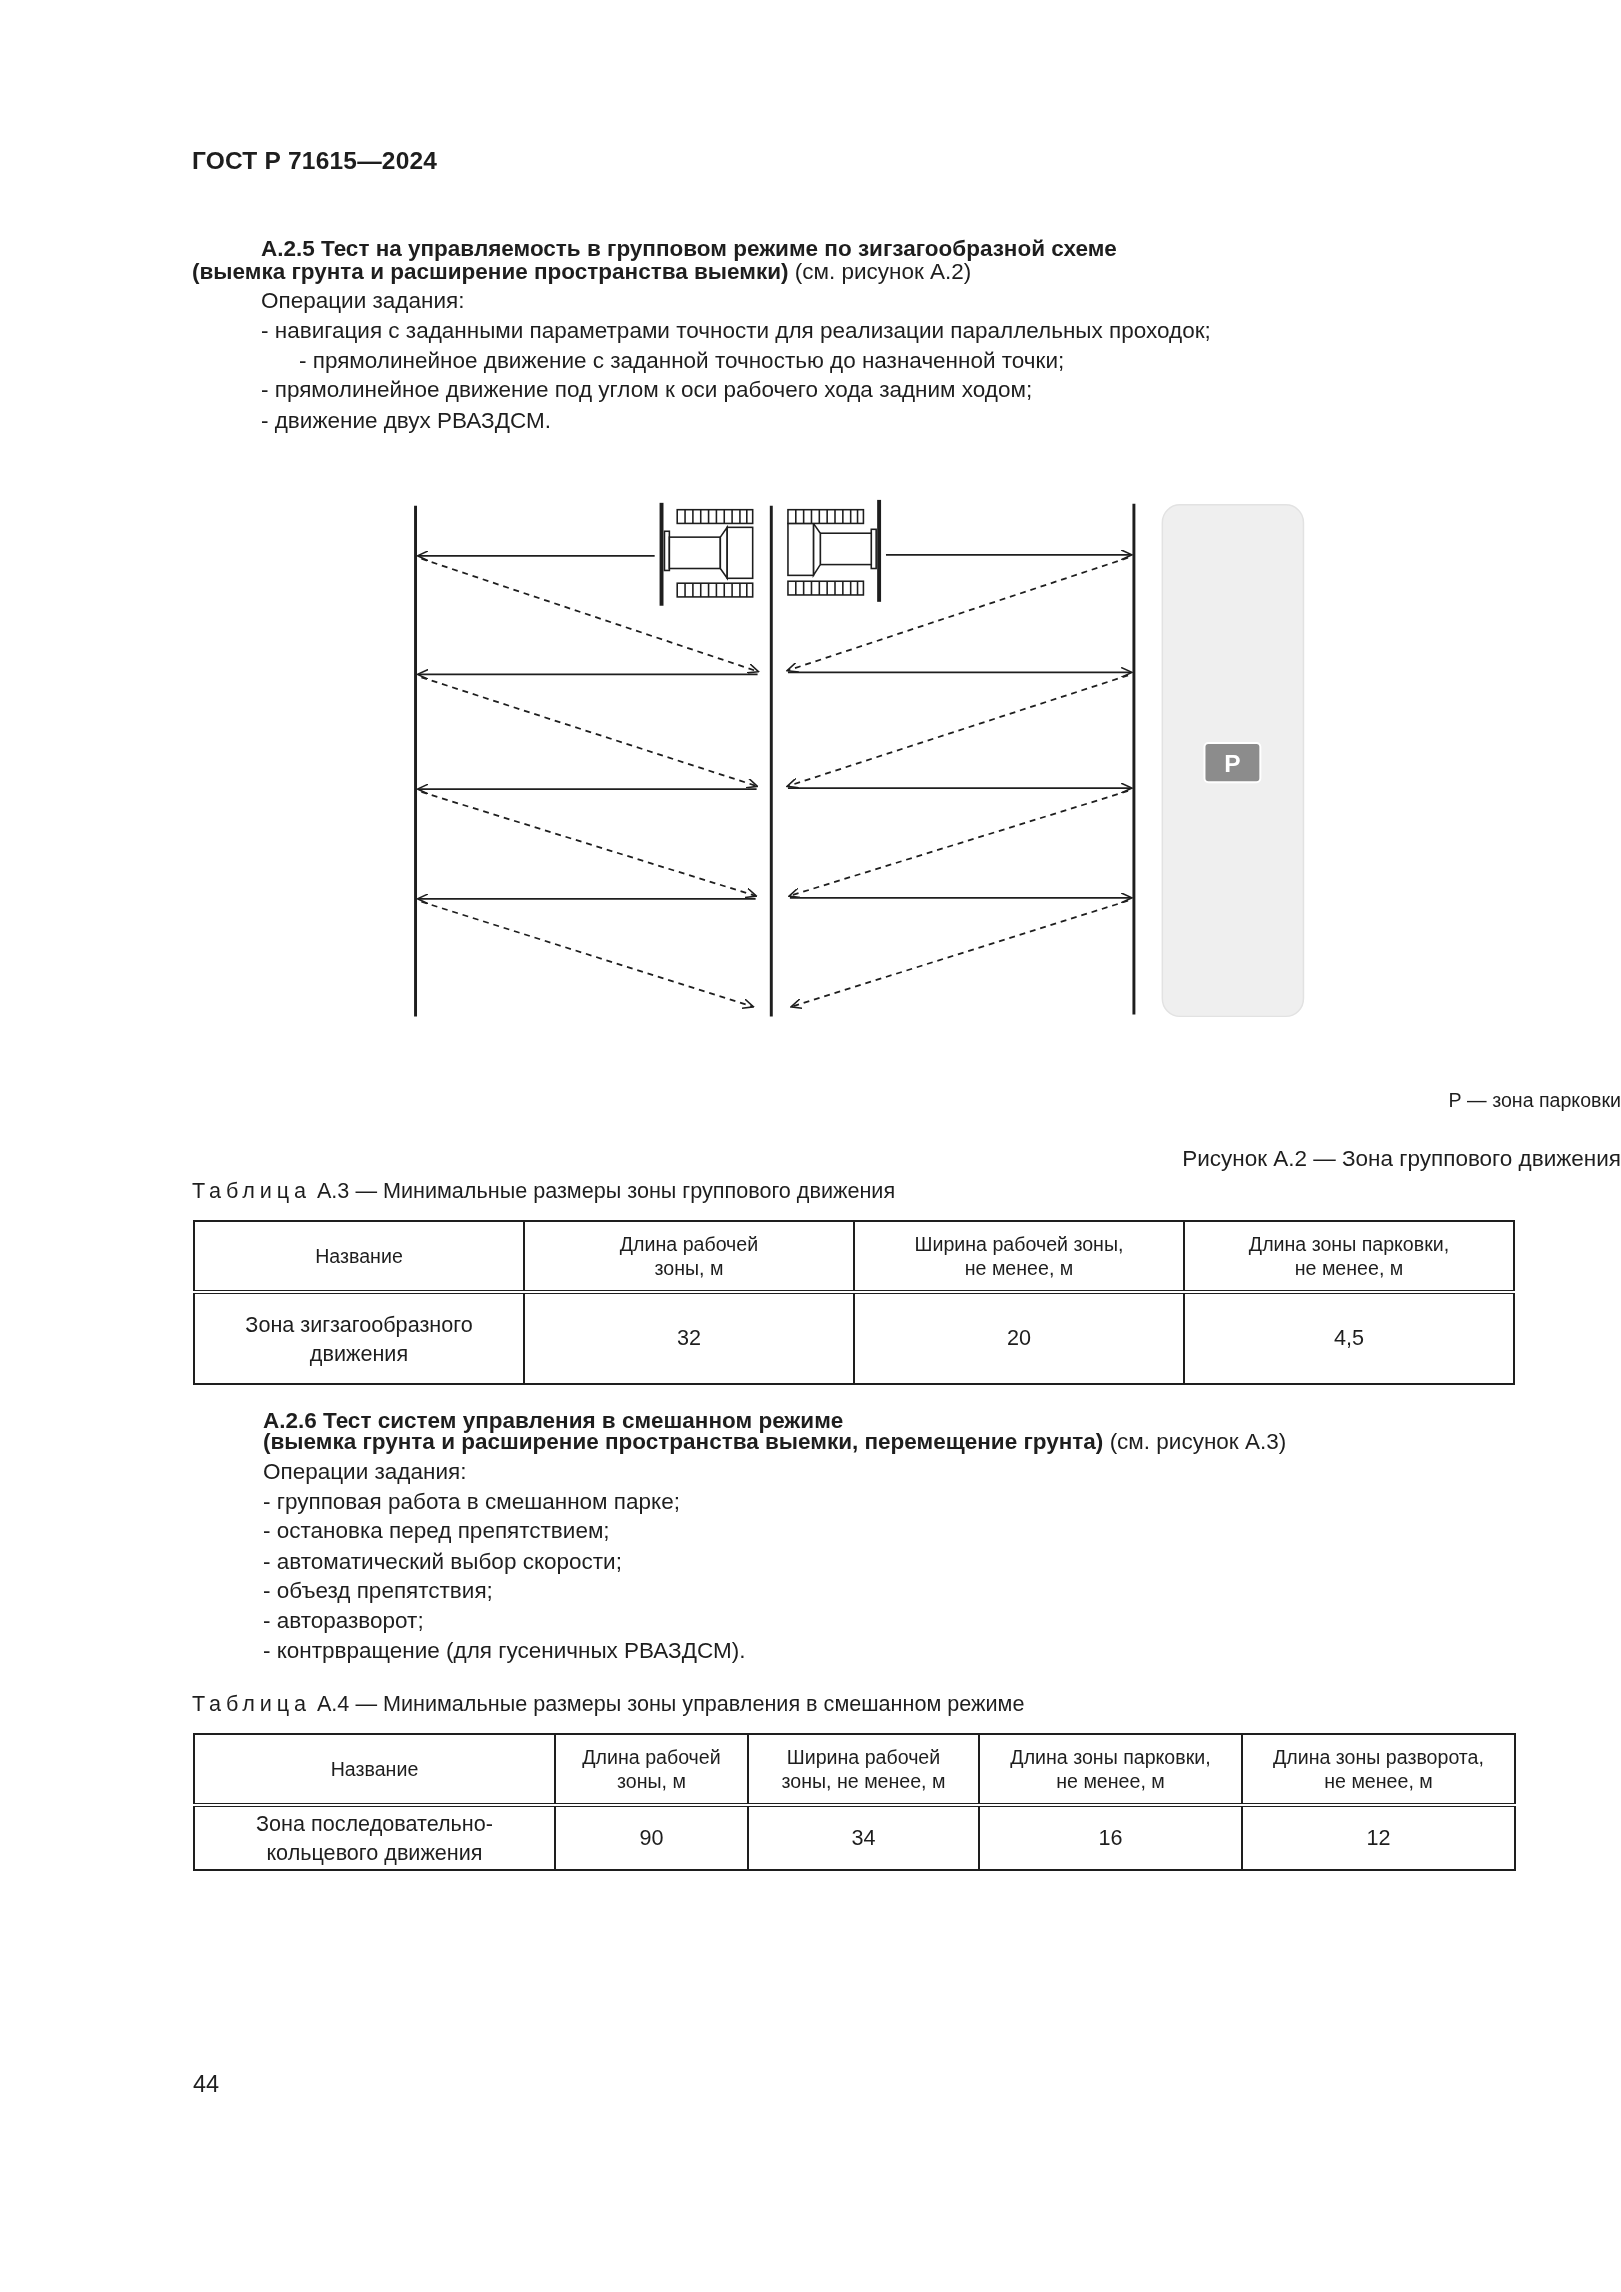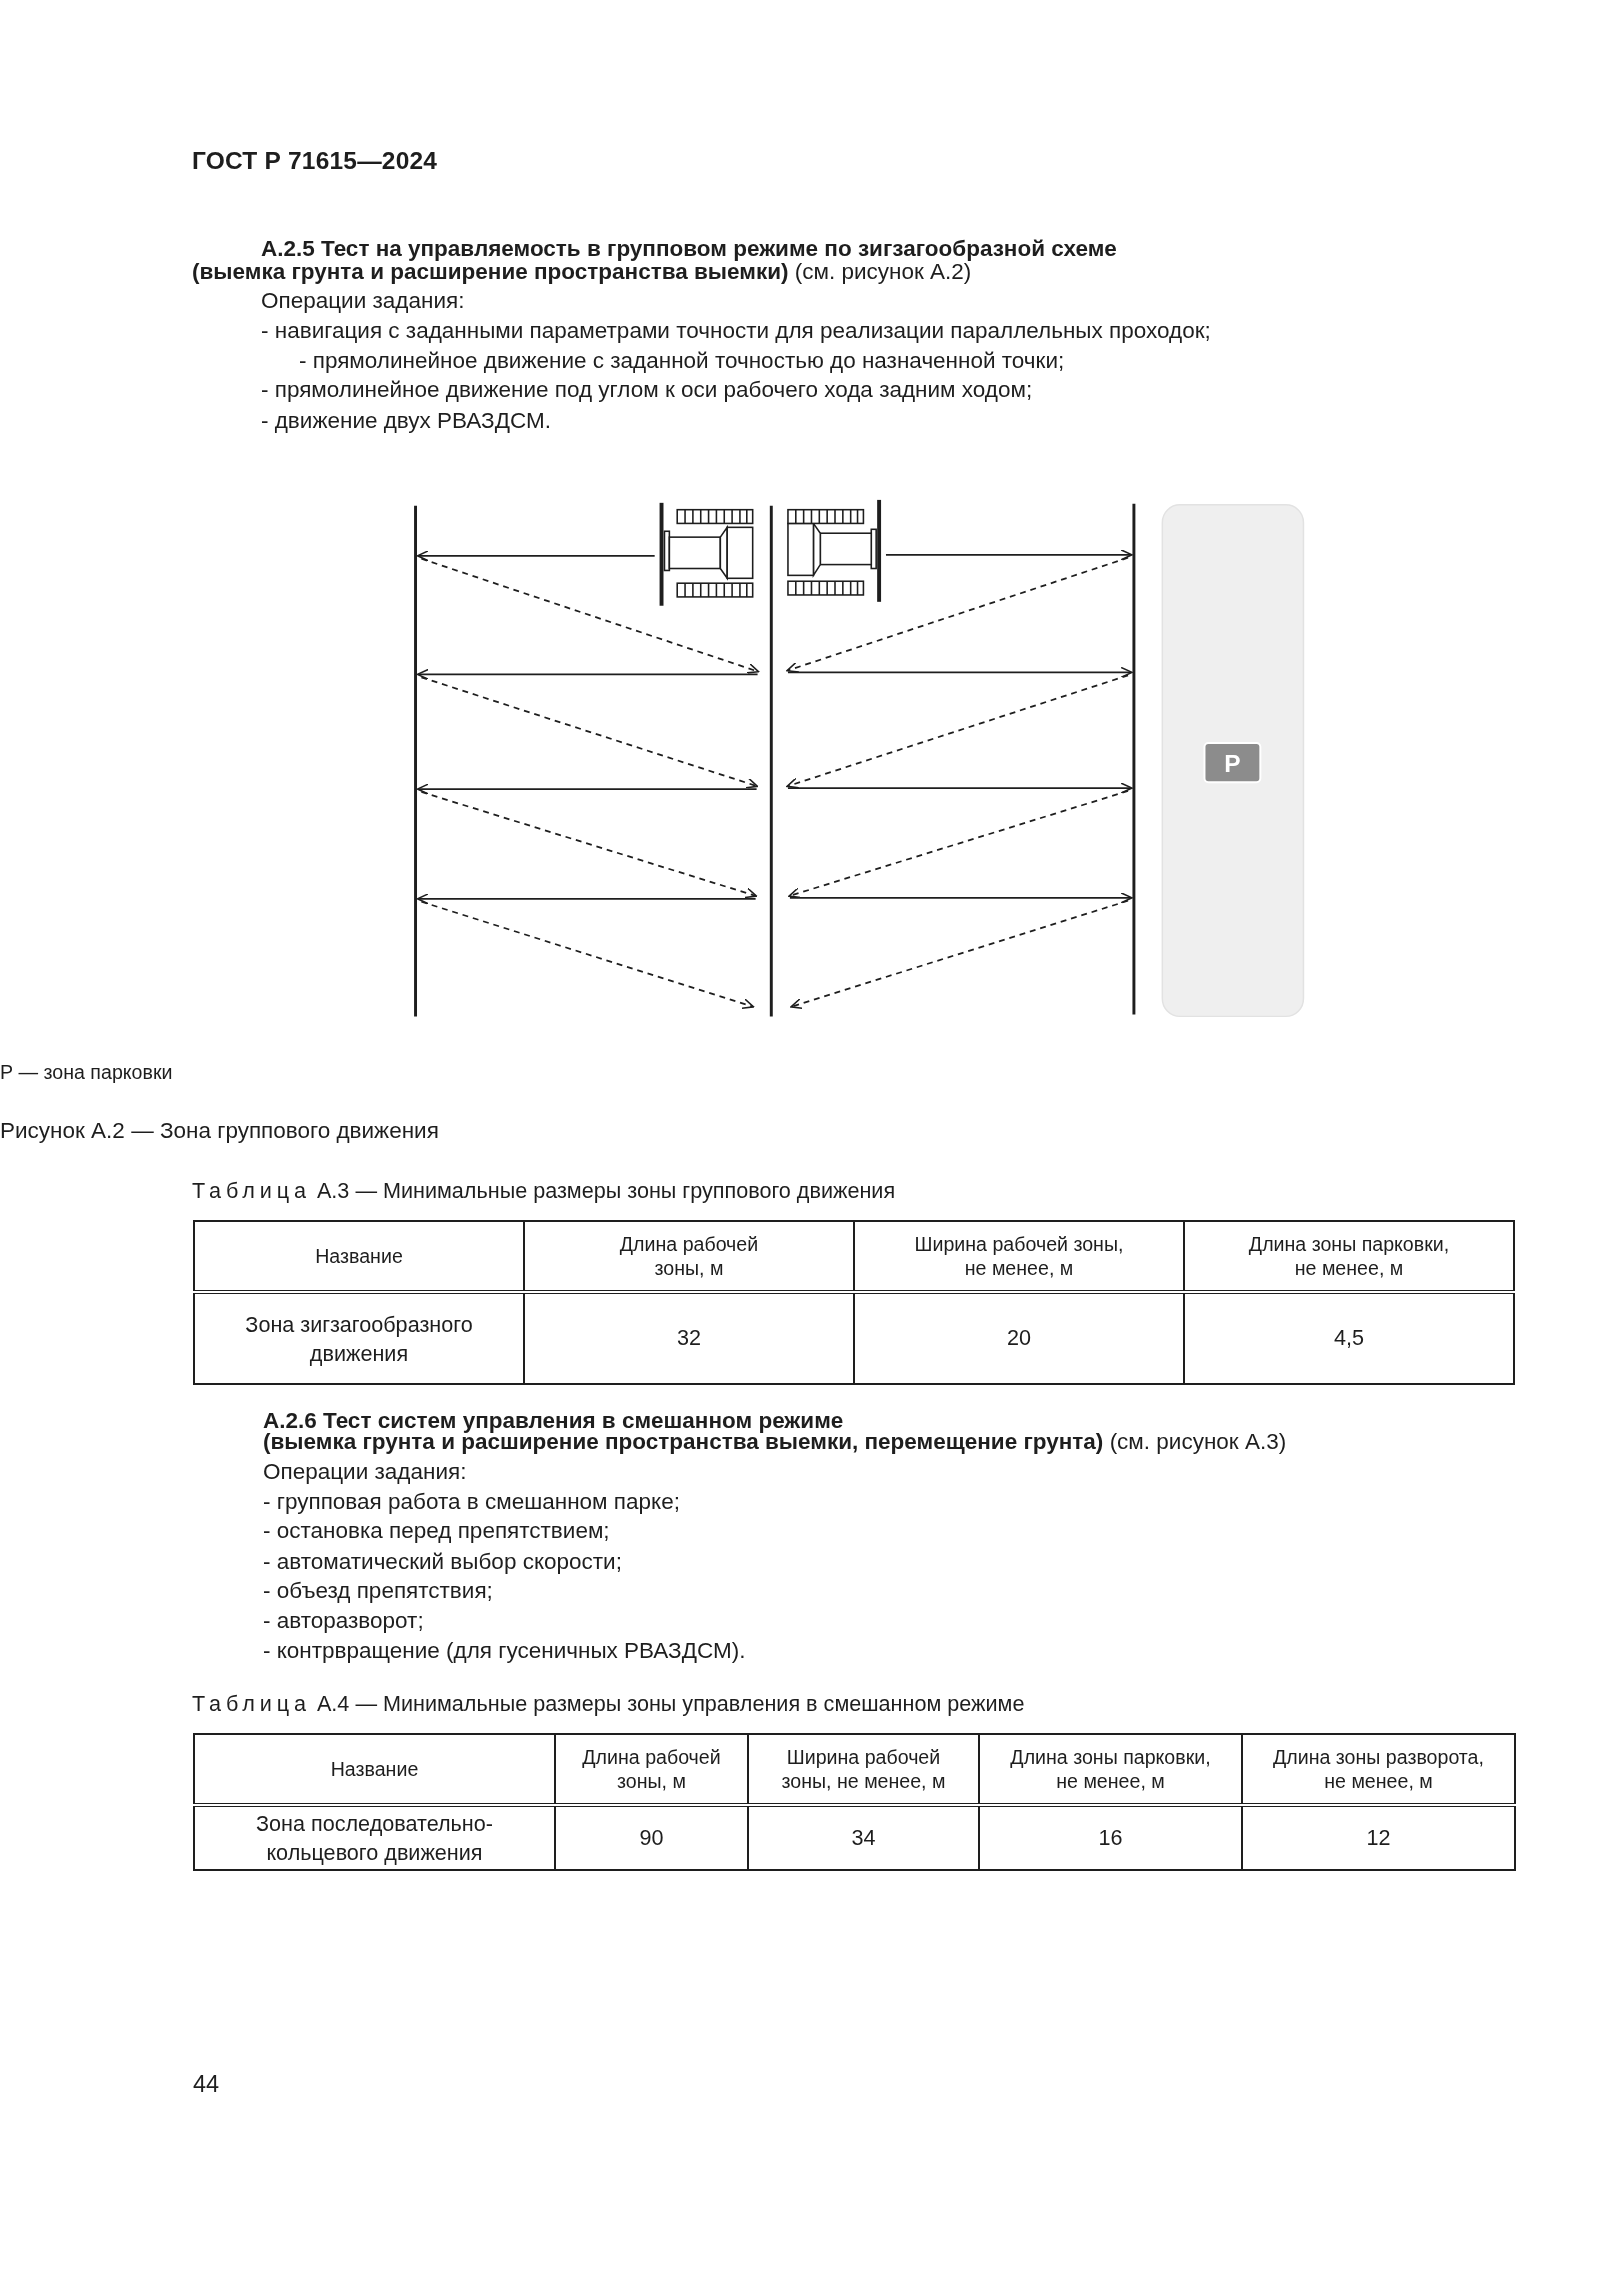--- a/index.html
+++ b/index.html
@@ -3,21 +3,21 @@
 <meta charset="utf-8">
 <style>
   html, body { margin:0; padding:0; background:#fff; }
   body { width:1621px; height:2293px; position:relative; overflow:hidden;
          font-family:"Liberation Sans", "DejaVu Sans", sans-serif; color:#1e1e1e; }
   .abs { position:absolute; }
   .hdr { left:192px; top:147px; font-size:24.5px; font-weight:bold; letter-spacing:0.2px; }
   .line { position:absolute; font-size:22.5px; white-space:nowrap; line-height:29px; }
   .b { font-weight:bold;margin-top:8px; }
   .fig { position:absolute; left:0; top:0; }
-  .center-text { position:absolute; left:0; width:1621px; text-align:left; white-space:nowrap; }
+  .center-text { position:absolute; left:0; width:1621px; text-align:right; white-space:nowrap;margin-top:28px; }
   .tcap { position:absolute; left:192px; font-size:21.6px; white-space:nowrap; }
   .spaced { letter-spacing:4.9px; }
   table.gt { position:absolute; border-collapse:collapse; font-size:19.6px; table-layout:fixed; }
   table.gt td { border:2px solid #1e1e1e; text-align:center; vertical-align:middle; padding:2px 5.9px; line-height:24.5px; }
   table.gt { border:2.9px solid #1e1e1e; }
   table.gt tr.head td { border-bottom:4.9px double #1e1e1e; }
   table.gt td.val { font-size:21.6px; }
   table.gt td.name { font-size:21.6px; line-height:29px; }
   .pagenum { left:193px; top:2071px; font-size:23.5px; }
 </style>

